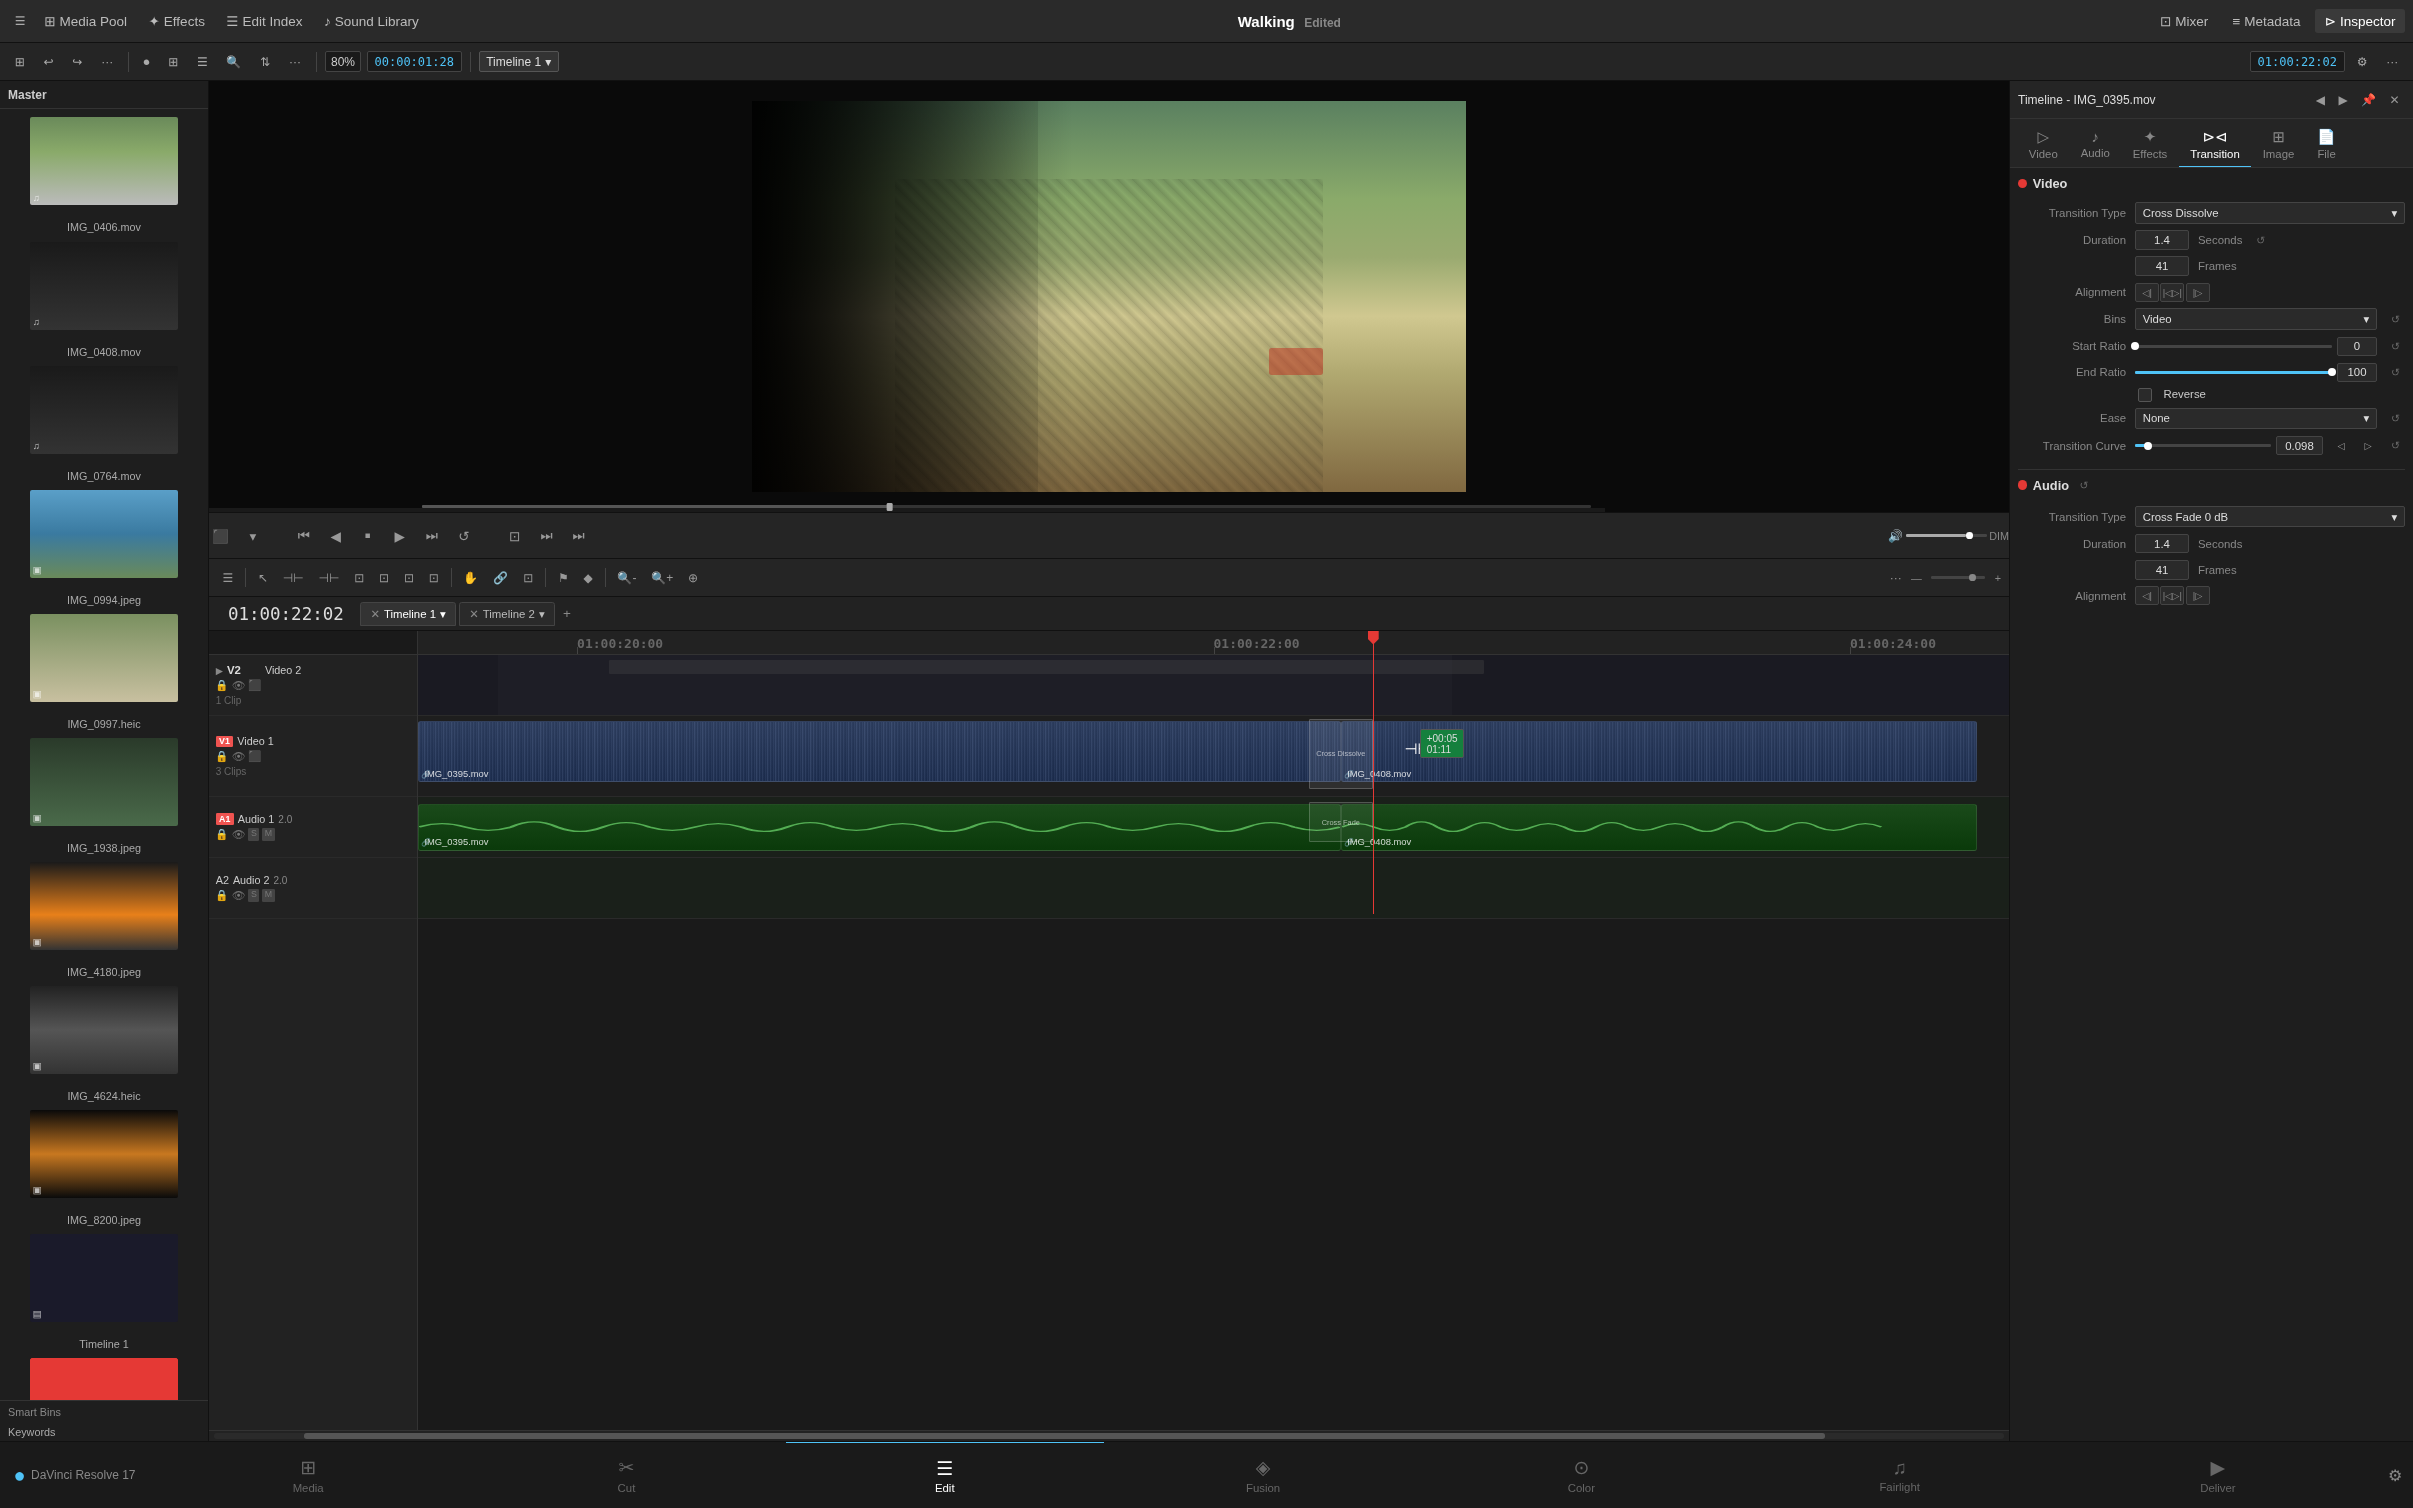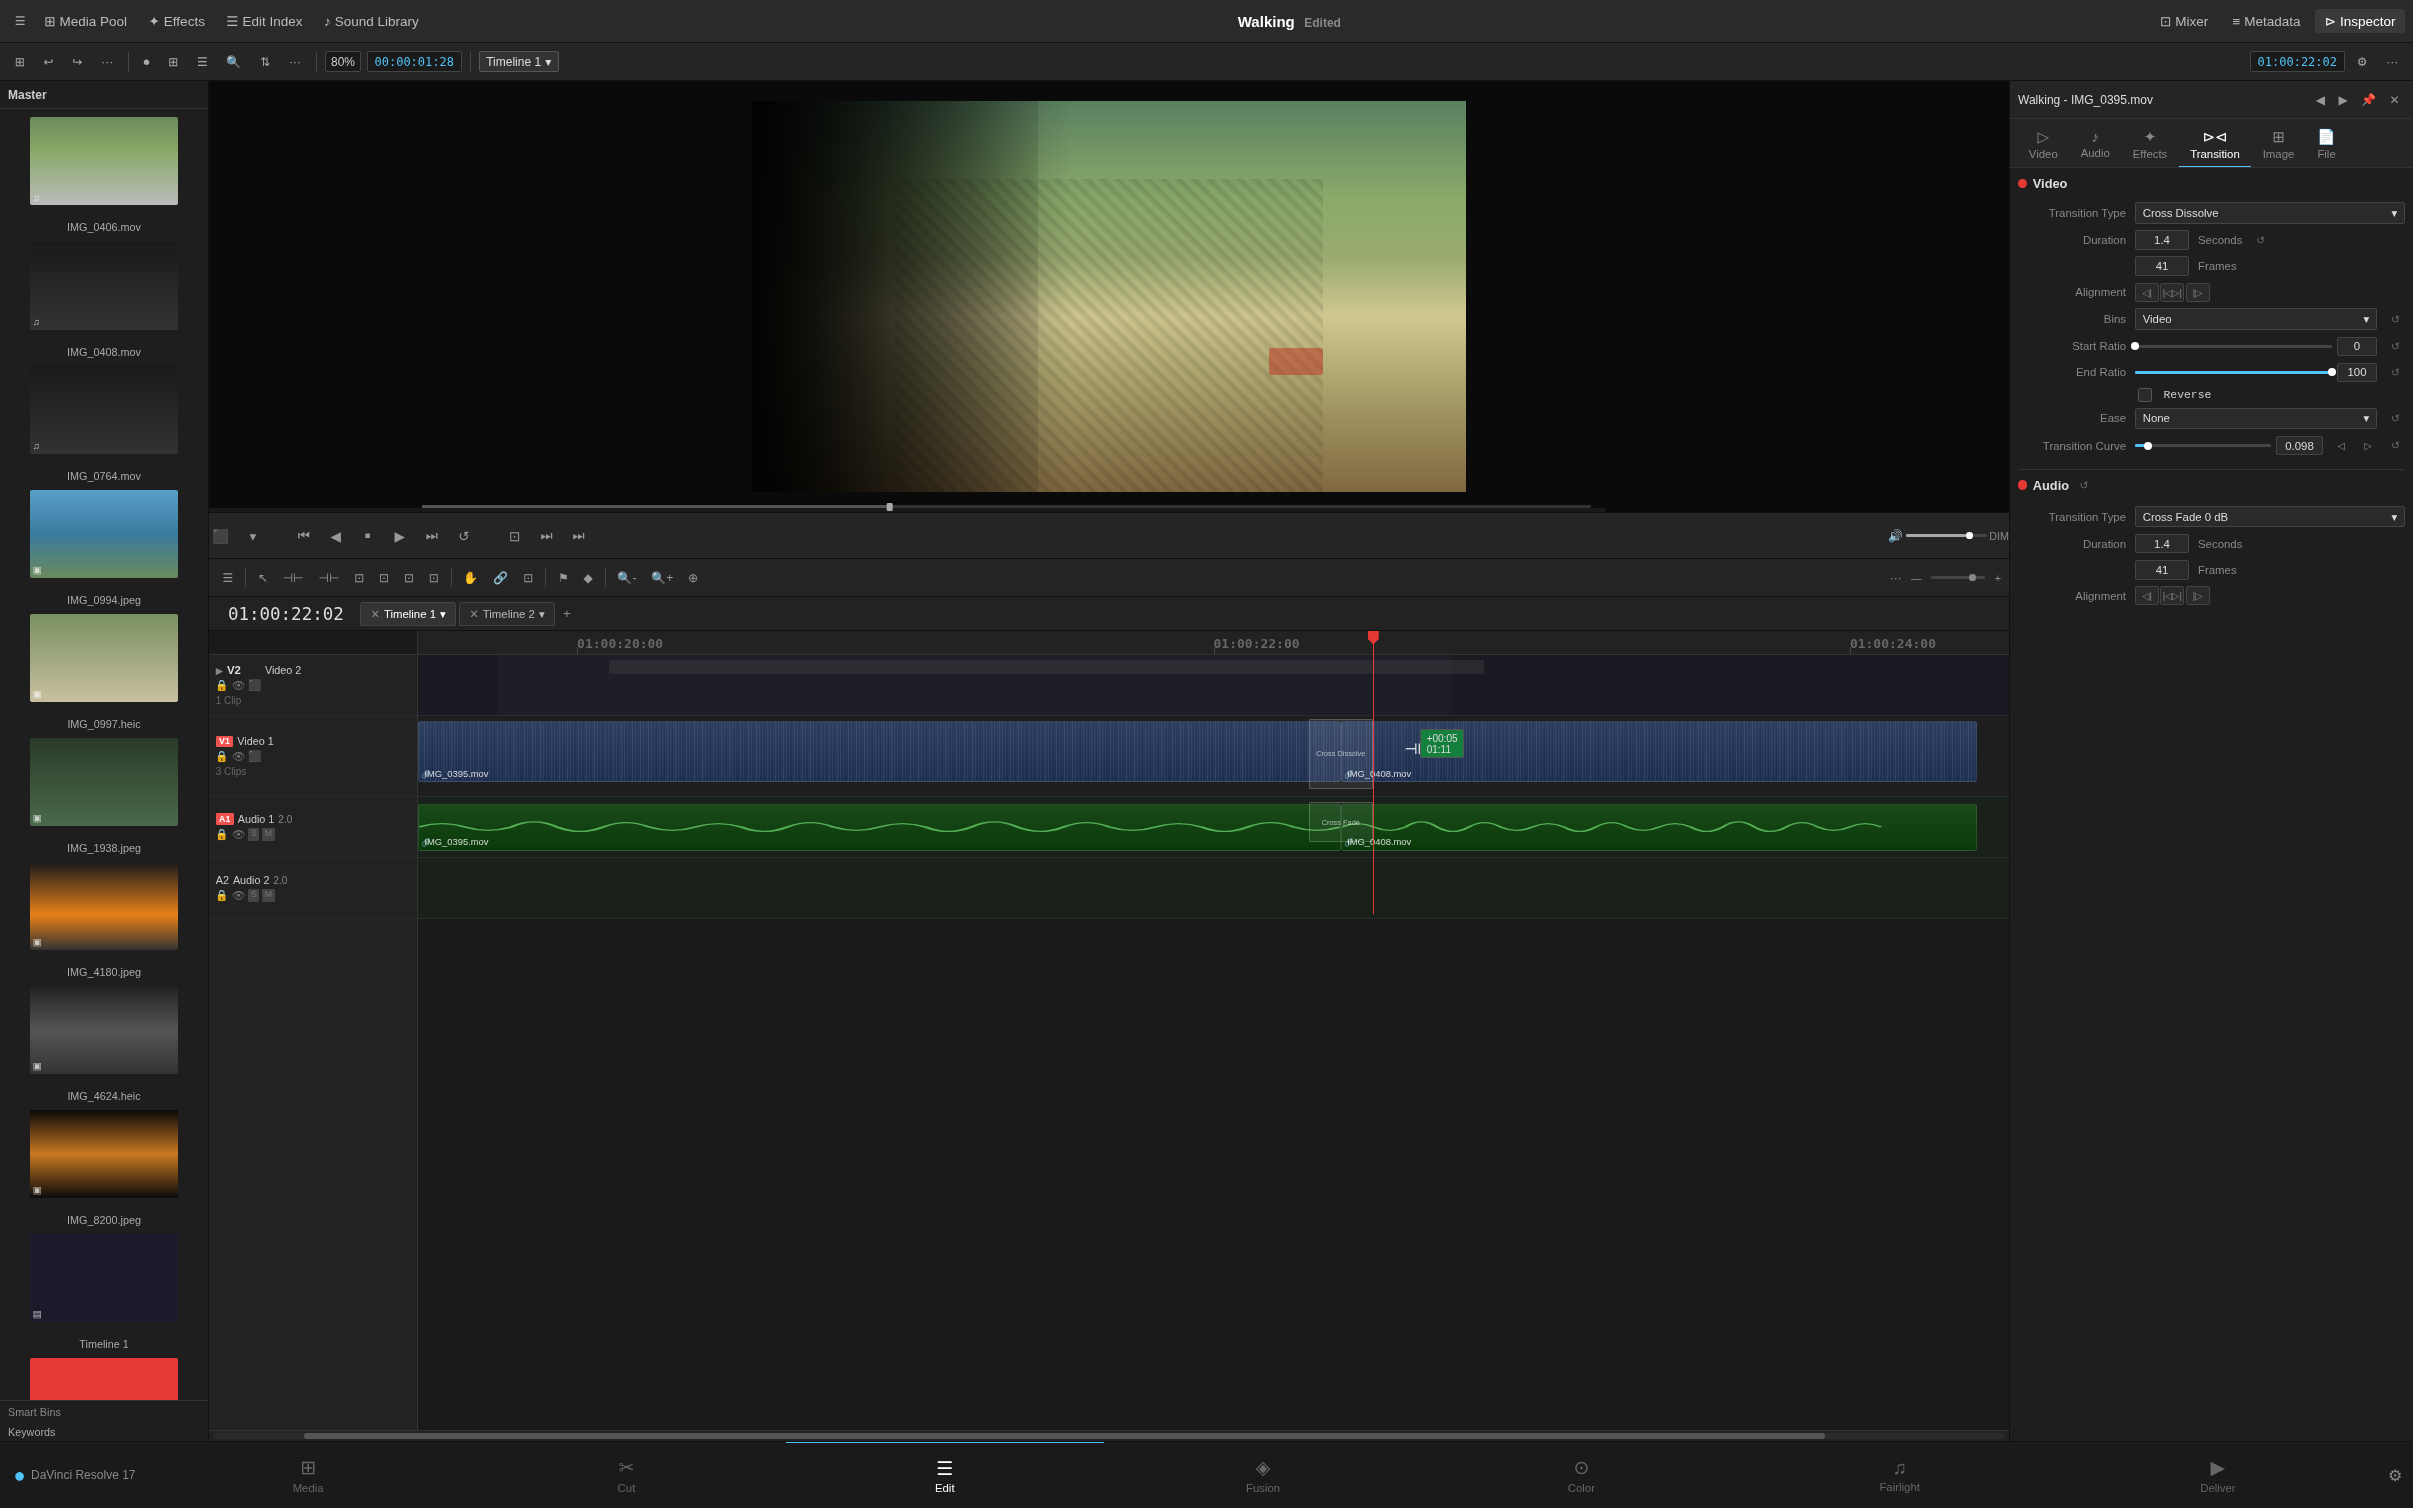--- a/index.html
+++ b/index.html
@@ -612,24 +612,23 @@
       width: 8px;
       height: 8px;
       background: #fff;
       border-radius: 50%;
       position: absolute;
       top: -2.7px;
       transform: translateX(-50%);
     }
     .insp-checkbox-row {
       display: flex;
-      align-items: center;
+      align-items: flex-start;
       gap: 12px;
       padding: 2.7px 0;
-      font-family: Liberation Mono, monospace;
     }
     .insp-checkbox {
       width: 13.5px;
       height: 13.5px;
       background: #2a2a2a;
       border: 0.7px solid #555;
       border-radius: 2px;
     }
     .insp-checkbox-label {
       font-size: 11.4px;
@@ -1160,21 +1159,21 @@
       <div class="timeline-scrollbar">
         <div class="scrollbar-track">
           <div class="scrollbar-thumb" style="left:5%;width:85%;"></div>
         </div>
       </div>
     </div>
   </div>
 
   <div class="inspector-panel">
     <div class="inspector-header">
-      <span style="font-size:12px;color:#ddd;">Walking - IMG_0395.mov</span>
+      <span style="font-size:12px;color:#ddd;">Timeline - IMG_0395.mov</span>
       <div style="display:flex;gap:2.7px;">
         <div class="tl-btn">◀</div>
         <div class="tl-btn">▶</div>
         <div class="tl-btn">📌</div>
         <div class="tl-btn">✕</div>
       </div>
     </div>
 
     <div class="inspector-tabs">
       <div class="insp-tab">

